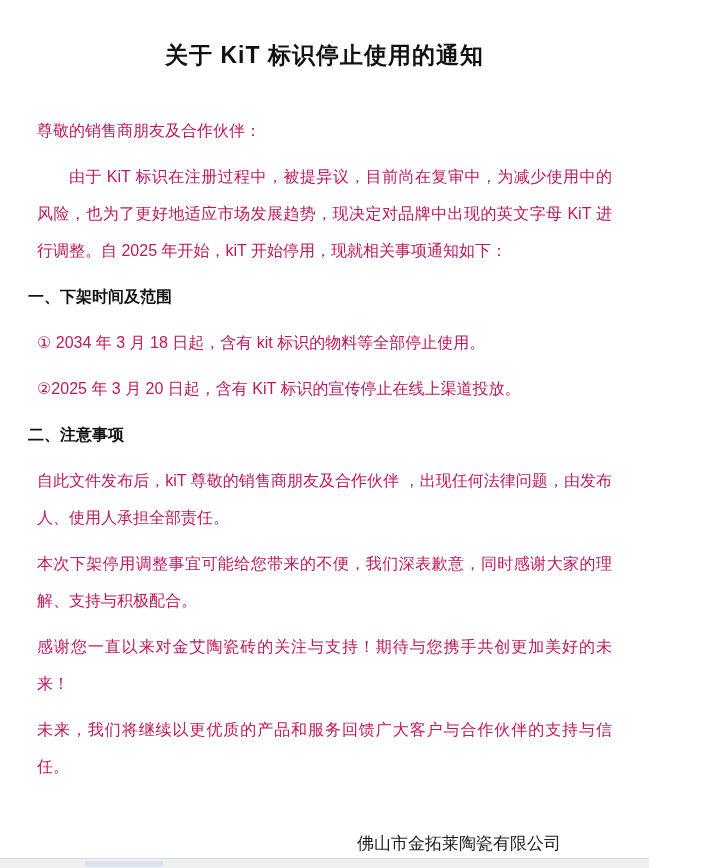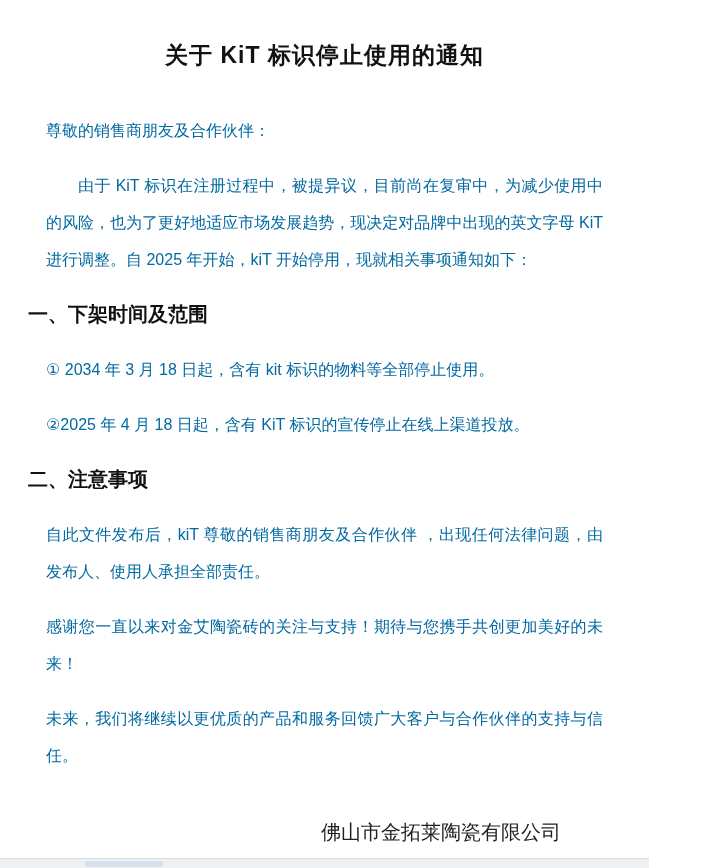--- a/index.html
+++ b/index.html
@@ -23,43 +23,43 @@
   .doc-title {
     margin: 0 0 42px 0;
     text-align: center;
     font-size: 23px;
     font-weight: 700;
     line-height: 30px;
     letter-spacing: 1px;
     color: #111111;
   }
   .line {
-    margin: 18px;
+    margin: 9px;
     font-size: 16px;
     line-height: 37px;
     text-align: justify;
-    color: #0369a1;
+    color: #be185d;
   }
   .para-indent {
     text-indent: 2em;
   }
   .heading {
     margin: 0;
-    font-size: 20px;
+    font-size: 16px;
     font-weight: 700;
     line-height: 37px;
     color: #111111;
   }
   .signature-block {
     margin-top: 40px;
     text-align: right;
   }
   .signature-company {
     display: block;
-    font-size: 20px;
+    font-size: 17px;
     line-height: 37px;
     padding-right: 60px;
   }
   .signature-date {
     display: block;
     font-size: 16px;
     line-height: 40px;
     padding-right: 95px;
   }
   .h-scrollbar {
@@ -98,26 +98,27 @@
     <h1 class="doc-title">关于 KiT 标识停止使用的通知</h1>
 
     <p class="line">尊敬的销售商朋友及合作伙伴：</p>
 
     <p class="line para-indent">由于 KiT 标识在注册过程中，被提异议，目前尚在复审中，为减少使用中的风险，也为了更好地适应市场发展趋势，现决定对品牌中出现的英文字母 KiT 进行调整。自 2025 年开始，kiT 开始停用，现就相关事项通知如下：</p>
 
     <h2 class="heading">一、下架时间及范围</h2>
 
     <p class="line">① 2034 年 3 月 18 日起，含有 kit 标识的物料等全部停止使用。</p>
 
-    <p class="line">②2025 年 4 月 18 日起，含有 KiT 标识的宣传停止在线上渠道投放。</p>
+    <p class="line">②2025 年 3 月 20 日起，含有 KiT 标识的宣传停止在线上渠道投放。</p>
 
     <h2 class="heading">二、注意事项</h2>
 
     <p class="line">自此文件发布后，kiT 尊敬的销售商朋友及合作伙伴 ，出现任何法律问题，由发布人、使用人承担全部责任。</p>
 
+    <p class="line">本次下架停用调整事宜可能给您带来的不便，我们深表歉意，同时感谢大家的理解、支持与积极配合。</p>
 
     <p class="line">感谢您一直以来对金艾陶瓷砖的关注与支持！期待与您携手共创更加美好的未来！</p>
 
     <p class="line">未来，我们将继续以更优质的产品和服务回馈广大客户与合作伙伴的支持与信任。</p>
 
     <div class="signature-block">
       <span class="signature-company">佛山市金拓莱陶瓷有限公司</span>
       <span class="signature-date">2025 年 3 月 18 日</span>
     </div>
 

